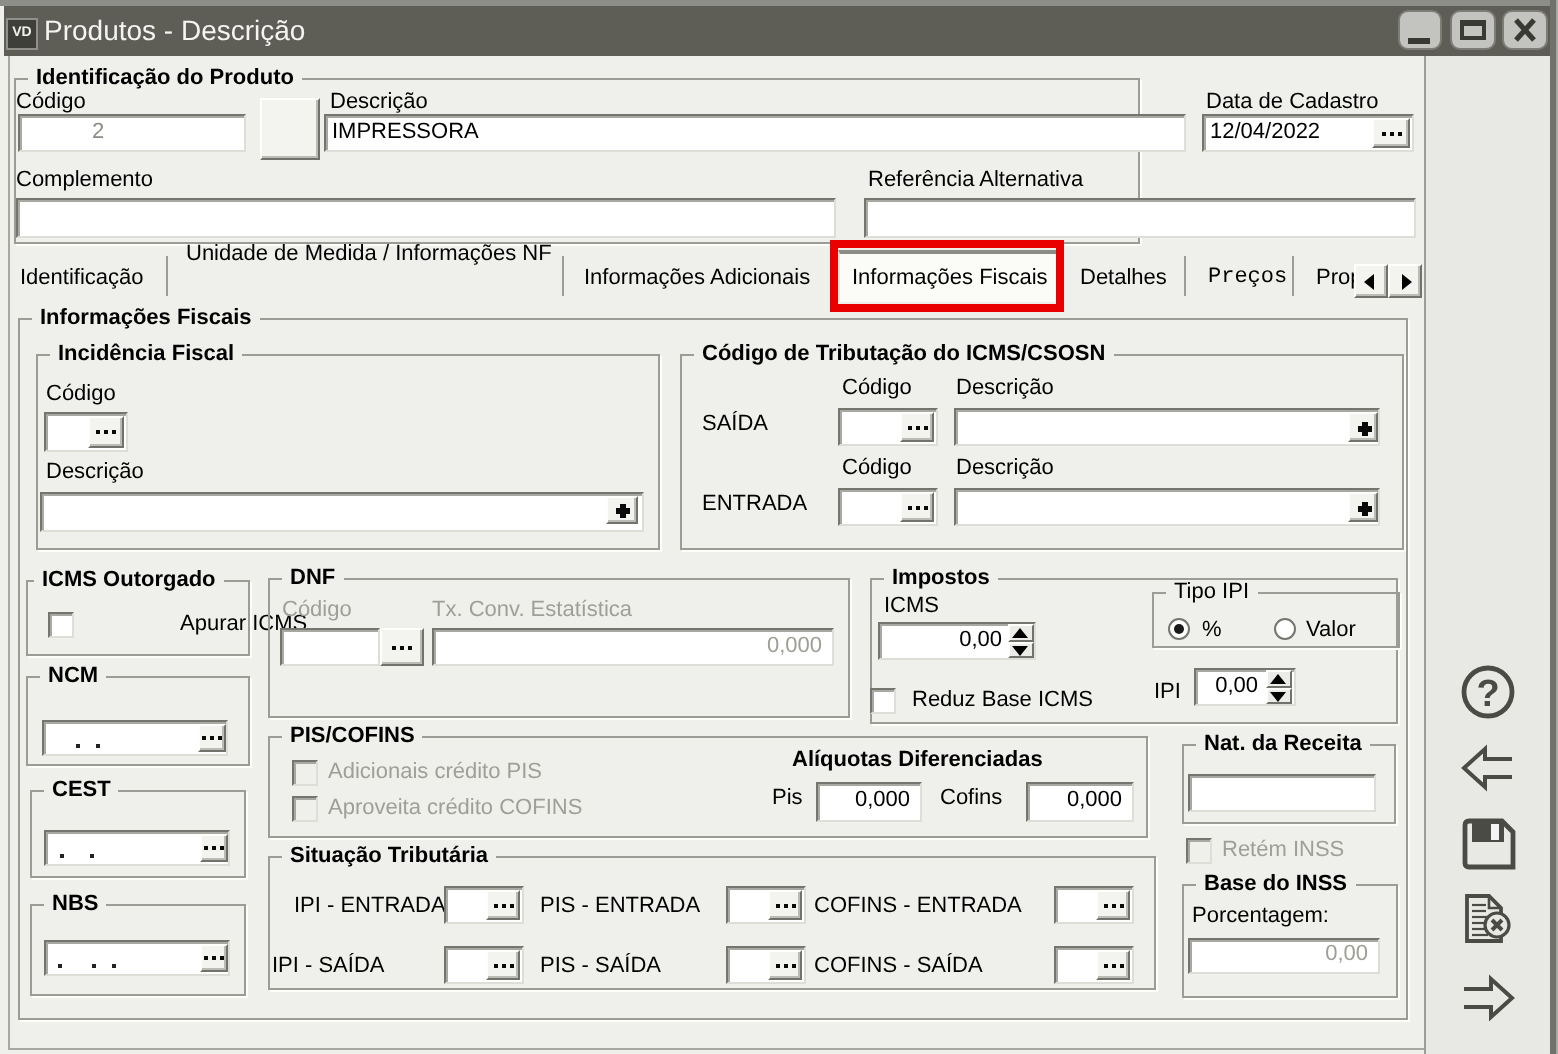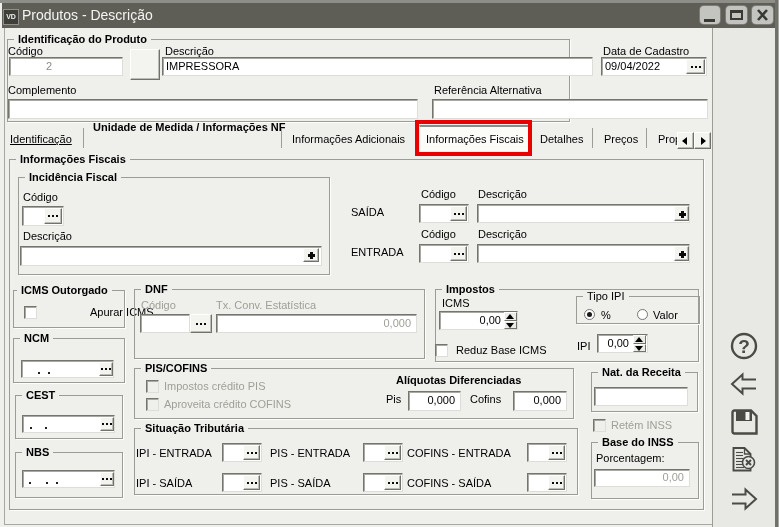--- a/index.html
+++ b/index.html
@@ -59,40 +59,40 @@
 
 <div class="grp" style="left:7px;top:39px;width:563px;height:83px;">
       <div class="cap">Identificação do Produto</div>
     </div>
 <div class="lbl" style="left:8px;top:46px;">Código</div>
 <div class="inp" style="left:9px;top:57px;width:114px;height:19px;text-align:center;padding-right:34px;color:#8c8c84;">2</div>
 <div class="btn" style="left:130px;top:49px;width:30px;height:31px;"></div>
 <div class="lbl" style="left:165px;top:46px;">Descrição</div>
 <div class="inp" style="left:162px;top:57px;width:431px;height:19px;padding-left:3px;">IMPRESSORA</div>
 <div class="lbl" style="left:603px;top:46px;">Data de Cadastro</div>
-<div class="inp" style="left:601px;top:57px;width:106px;height:19px;padding-left:3px;">09/04/2022</div>
+<div class="inp" style="left:601px;top:57px;width:106px;height:19px;padding-left:3px;">12/04/2022</div>
 <div class="btn" style="left:686px;top:59px;width:19px;height:15px;">
       <span class="d3" style="left:4px;top:6px;"></span>
     </div>
 <div class="lbl" style="left:8px;top:85px;">Complemento</div>
 <div class="inp" style="left:8px;top:99px;width:410px;height:20px;"></div>
 <div class="lbl" style="left:434px;top:85px;">Referência Alternativa</div>
 <div class="inp" style="left:432px;top:99px;width:276px;height:20px;"></div>
 
-<div class="lbl" style="left:10px;top:134px;text-decoration:underline;">Identificação</div>
+<div class="lbl" style="left:10px;top:134px;">Identificação</div>
 <div class="sep" style="left:83px;top:128px;height:20px;"></div>
-<div class="lbl" style="left:93px;top:122px;font-weight:bold;">Unidade de Medida / Informações NF</div>
+<div class="lbl" style="left:93px;top:122px;">Unidade de Medida / Informações NF</div>
 <div class="sep" style="left:281px;top:128px;height:20px;"></div>
 <div class="lbl" style="left:292px;top:134px;">Informações Adicionais</div>
 
 <div style="position:absolute;left:419px;top:125px;width:112px;height:26px;background:#fbfbf8;border-top:2px solid #8c8c86;border-left:1px solid #e6e6e1;border-right:1px solid #a0a09a;"></div>
 <div class="lbl" style="left:426px;top:134px;">Informações Fiscais</div>
 <div class="lbl" style="left:540px;top:134px;">Detalhes</div>
 <div class="sep" style="left:592px;top:128px;height:20px;"></div>
-<div class="lbl" style="left:604px;top:134px;">Preços</div>
+<div class="lbl" style="left:604px;top:134px;font-family:Liberation Mono, monospace;">Preços</div>
 <div class="sep" style="left:646px;top:128px;height:20px;"></div>
 <div class="lbl" style="left:658px;top:134px;">Prop</div>
 <div class="btn" style="left:677px;top:132px;width:17px;height:17px;">
       <span class="tri-l" style="left:4px;top:4px;"></span>
     </div>
 <div class="btn" style="left:694px;top:132px;width:17px;height:17px;">
       <span class="tri-r" style="left:6px;top:4px;"></span>
     </div>
 
 <div style="position:absolute;left:415px;top:120px;width:117px;height:36px;border:4px solid #e90000;"></div>
@@ -108,20 +108,23 @@
 <div class="inp" style="left:22px;top:206px;width:42px;height:20px;"></div>
 <div class="btn" style="left:44px;top:208px;width:18px;height:16px;">
       <span class="d3" style="left:3px;top:6px;"></span>
     </div>
 <div class="lbl" style="left:23px;top:231px;">Descrição</div>
 <div class="inp" style="left:20px;top:246px;width:302px;height:20px;"></div>
 <div class="btn" style="left:303px;top:248px;width:16px;height:14px;">
       <span class="px" style="left:4px;top:3px;"></span>
     </div>
 
+<div class="grp" style="left:340px;top:177px;width:362px;height:98px;">
+      <div class="cap">Código de Tributação do ICMS/CSOSN</div>
+    </div>
 <div class="lbl" style="left:351px;top:207px;">SAÍDA</div>
 <div class="lbl" style="left:421px;top:189px;">Código</div>
 <div class="lbl" style="left:478px;top:189px;">Descrição</div>
 <div class="inp" style="left:419px;top:204px;width:50px;height:19px;"></div>
 <div class="btn" style="left:450px;top:206px;width:17px;height:15px;">
       <span class="d3" style="left:3px;top:6px;"></span>
     </div>
 <div class="inp" style="left:477px;top:204px;width:213px;height:19px;"></div>
 <div class="btn" style="left:674px;top:206px;width:15px;height:15px;">
       <span class="px" style="left:4px;top:4px;"></span>
@@ -219,33 +222,33 @@
       </span>
   <span class="spb dn">
         <span class="tri-d"></span>
       </span>
 </div>
 
 <div class="grp" style="left:134px;top:368px;width:440px;height:51px;">
       <div class="cap">PIS/COFINS</div>
     </div>
 <div class="cb d" style="left:146px;top:380px;"></div>
-<div class="lbl g" style="left:164px;top:381px;">Impostos crédito PIS</div>
+<div class="lbl g" style="left:164px;top:381px;">Adicionais crédito PIS</div>
 <div class="cb d" style="left:146px;top:398px;"></div>
 <div class="lbl g" style="left:164px;top:399px;">Aproveita crédito COFINS</div>
 <div class="lbl bd" style="left:396px;top:375px;">Alíquotas Diferenciadas</div>
 <div class="lbl" style="left:386px;top:394px;">Pis</div>
 <div class="inp" style="left:408px;top:391px;width:53px;height:20px;text-align:right;padding-right:5px;">0,000</div>
 <div class="lbl" style="left:470px;top:394px;">Cofins</div>
 <div class="inp" style="left:513px;top:391px;width:54px;height:20px;text-align:right;padding-right:5px;">0,000</div>
 
 <div class="grp" style="left:134px;top:428px;width:444px;height:67px;">
       <div class="cap">Situação Tributária</div>
     </div>
-<div class="lbl" style="left:136px;top:448px;">IPI - ENTRADA</div>
+<div class="lbl" style="left:147px;top:448px;">IPI - ENTRADA</div>
 <div class="inp" style="left:222px;top:443px;width:40px;height:19px;"></div>
 <div class="btn" style="left:243px;top:445px;width:17px;height:15px;">
       <span class="d3" style="left:3px;top:6px;"></span>
     </div>
 <div class="lbl" style="left:270px;top:448px;">PIS - ENTRADA</div>
 <div class="inp" style="left:363px;top:443px;width:40px;height:19px;"></div>
 <div class="btn" style="left:384px;top:445px;width:17px;height:15px;">
       <span class="d3" style="left:3px;top:6px;"></span>
     </div>
 <div class="lbl" style="left:407px;top:448px;">COFINS - ENTRADA</div>

